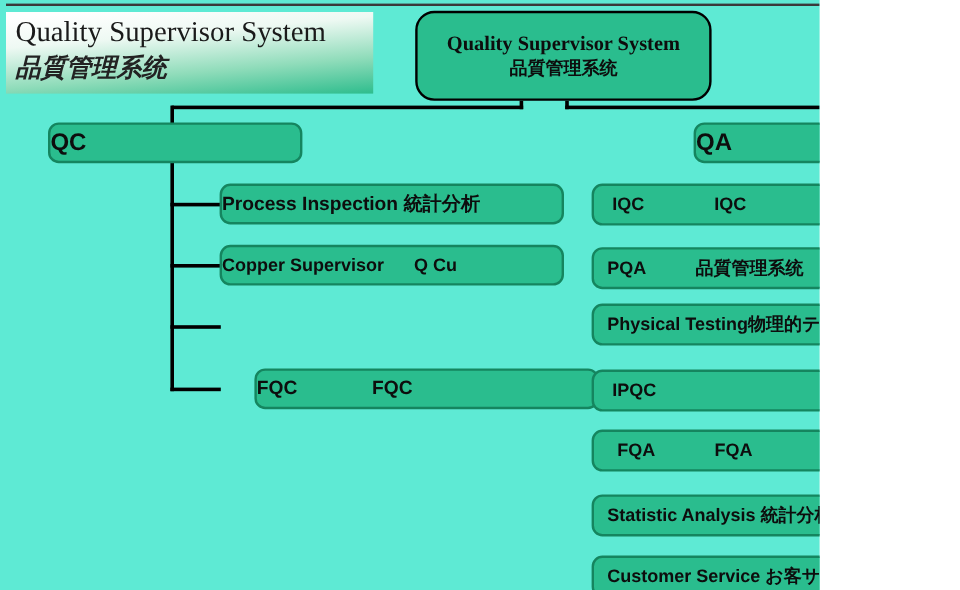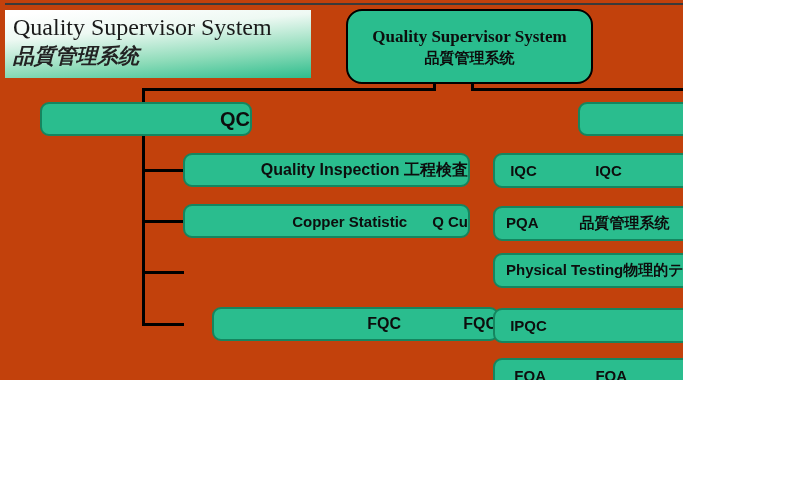--- a/index.html
+++ b/index.html
@@ -6,22 +6,22 @@
     margin: 0;
     padding: 0;
     width: 800px;
     height: 492px;
     background: #ffffff;
     font-family: "Liberation Sans", sans-serif;
   }
   #slide {
     position: relative;
     width: 683px;
-    height: 380px;
-    background: #c2410c;
+    height: 492px;
+    background: #5eead4;
     overflow: hidden;
   }
   
   .top-rule {
     position: absolute;
     left: 5px; top: 3px;
     width: 678px; height: 2px;
     background: #3a3a3a;
   }
   
@@ -52,21 +52,21 @@
   }
   
   .box {
     position: absolute;
     background: #2abd8e;
     border: 2px solid #15855f;
     border-radius: 9px;
     box-sizing: border-box;
     display: flex;
     align-items: center;
-    justify-content: flex-end;
+    justify-content: flex-start;
     font-weight: bold;
     color: #0d0d0d;
     white-space: pre;
     overflow: hidden;
   }
   .root-box {
     left: 346px; top: 9px;
     width: 247px; height: 75px;
     border: 2px solid #000000;
     border-radius: 16px;
@@ -139,24 +139,24 @@
   <div class="line h3" style="left:142px; top:323px; width:42px;"></div>
 
   <div id="qc-box" class="box header-box">
     <span>QC</span>
   </div>
   <div id="qa-box" class="box header-box">
     <span>QA</span>
   </div>
 
   <div class="box l-child row-l0">
-    <span>Quality Inspection 工程検査</span>
+    <span>Process Inspection 統計分析</span>
   </div>
   <div class="box l-child row-l1 small">
-    <span>Copper Statistic      Q Cu</span>
+    <span>Copper Supervisor      Q Cu</span>
   </div>
   <div class="box l-child row-l3">
     <span>FQC              FQC</span>
   </div>
 
   <div class="box r-child row-r0">
     <span> IQC              IQC</span>
   </div>
   <div class="box r-child row-r1">
     <span>PQA          品質管理系统</span>

